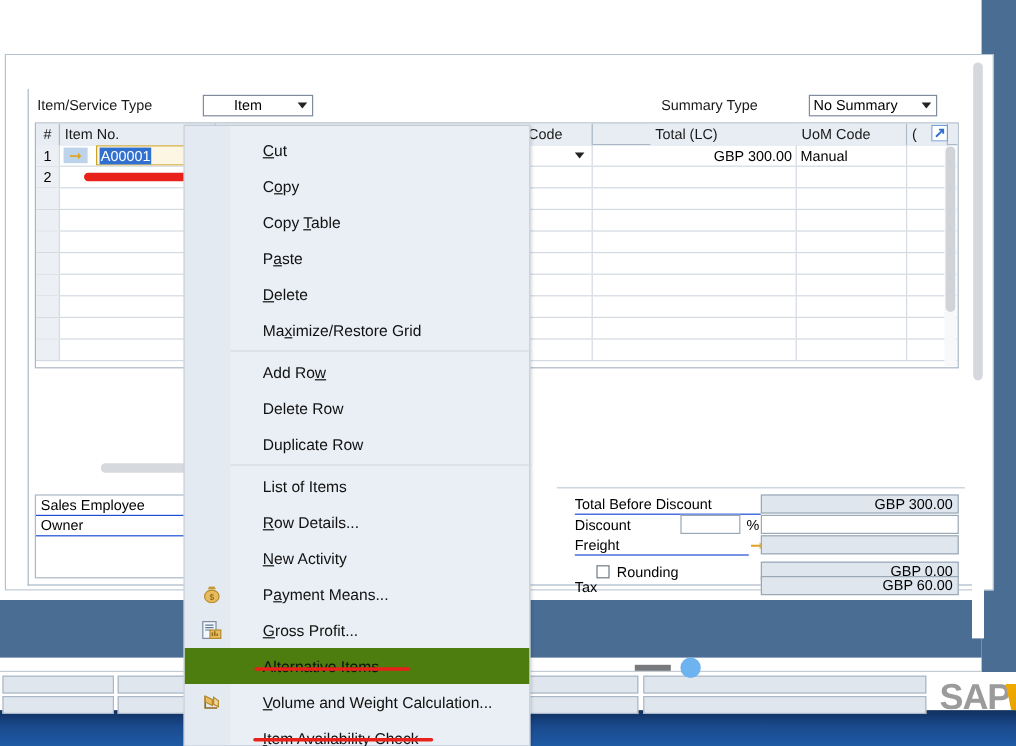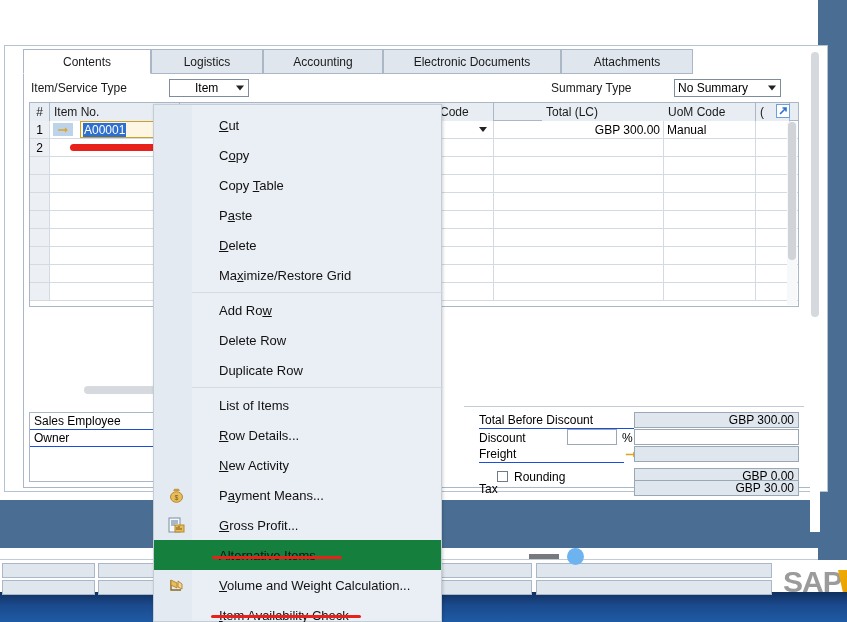--- a/index.html
+++ b/index.html
@@ -245,21 +245,21 @@
     position: absolute; left: 0; top: 0; width: 38px; height: 100%;
     background: #e4eaf1;
   }
   .mi {
     position: absolute; left: 0; width: 100%; height: 30px;
     display: flex; align-items: center;
     font-size: 13px; color: #111;
     cursor: pointer;
   }
   .mi .mi-label { position: absolute; left: 65px; white-space: nowrap; }
-  .mi.hl { background: #15803d; }
+  .mi.hl { background: #4d7c0f; }
   .mi-icon {
     position: absolute; left: 14px; top: 50%; transform: translateY(-50%);
     width: 17px; height: 16px;
   }
   .mi-sep {
     position: absolute; left: 38px; width: 251px; height: 1px;
     background: #d2dae3;
   }
   u { text-decoration: underline; }
 
@@ -315,43 +315,26 @@
 
   <div class="gray-dash"></div>
   <div class="blue-dot"></div>
 
   <div class="sap-logo">SAP</div>
   <div class="sap-swoosh"></div>
 
   <div class="window">
     <div class="window-inner">
 
-      <div class="tabstrip">
-        <div class="tab active" style="left:0px;width:128px;">
-            <span>Contents</span>
-          </div>
-        <div class="tab" style="left:128px;width:112px;">
-            <span>Logistics</span>
-          </div>
-        <div class="tab" style="left:240px;width:120px;">
-            <span>Accounting</span>
-          </div>
-        <div class="tab" style="left:360px;width:178px;">
-            <span>Electronic Documents</span>
-          </div>
-        <div class="tab" style="left:538px;width:132px;">
-            <span>Attachments</span>
-          </div>
-      </div>
 
       <div class="content-panel">
 
         <div class="row-toolbar">
           <span class="lbl" style="position:absolute;left:7px;top:2px;">Item/Service Type</span>
-          <div class="combo" style="left:145px;top:0px;width:80px;padding-left:25px;">
+          <div class="combo" style="left:145px;top:0px;width:92px;padding-left:25px;">
             <span>Item</span>
             <span class="arrow"></span>
           </div>
           <span class="lbl" style="position:absolute;left:527px;top:2px;">Summary Type</span>
           <div class="combo" style="left:650px;top:0px;width:107px;">
             <span>No Summary</span>
             <span class="arrow"></span>
           </div>
         </div>
 
@@ -513,21 +496,21 @@
           </div>
 
           <div class="trow" style="top:56px;">
             <span class="chk" style="left:18px;top:3px;"></span>
             <span class="tlabel" style="left:35px;">Rounding</span>
             <span class="tfield" style="left:155px;width:165px;">GBP 0.00</span>
           </div>
 
           <div class="trow" style="top:68px;">
             <span class="tlabel" style="left:0px;">Tax</span>
-            <span class="tfield" style="left:155px;width:165px;">GBP 30.00</span>
+            <span class="tfield" style="left:155px;width:165px;">GBP 60.00</span>
           </div>
         </div>
 
         <div class="sep-line" style="left:440px;top:332px;width:340px;"></div>
       </div>
 
       <div class="outer-vscroll">
         <div class="thumb"></div>
       </div>
     </div>

